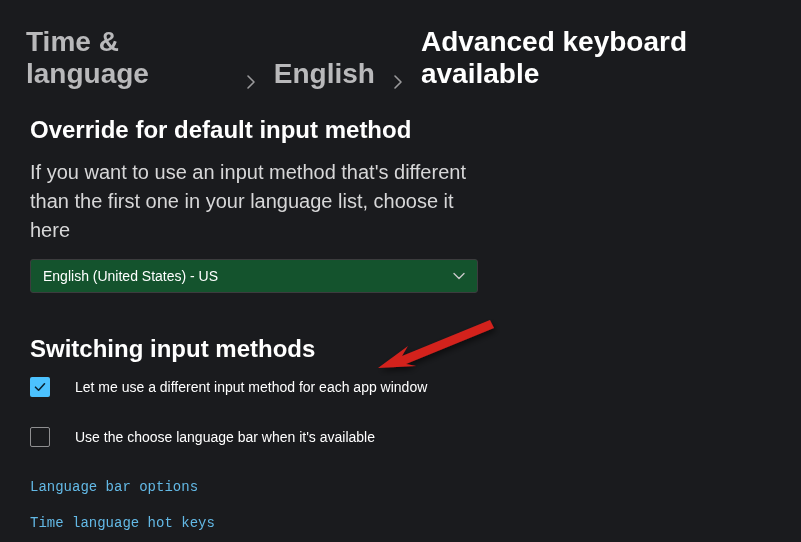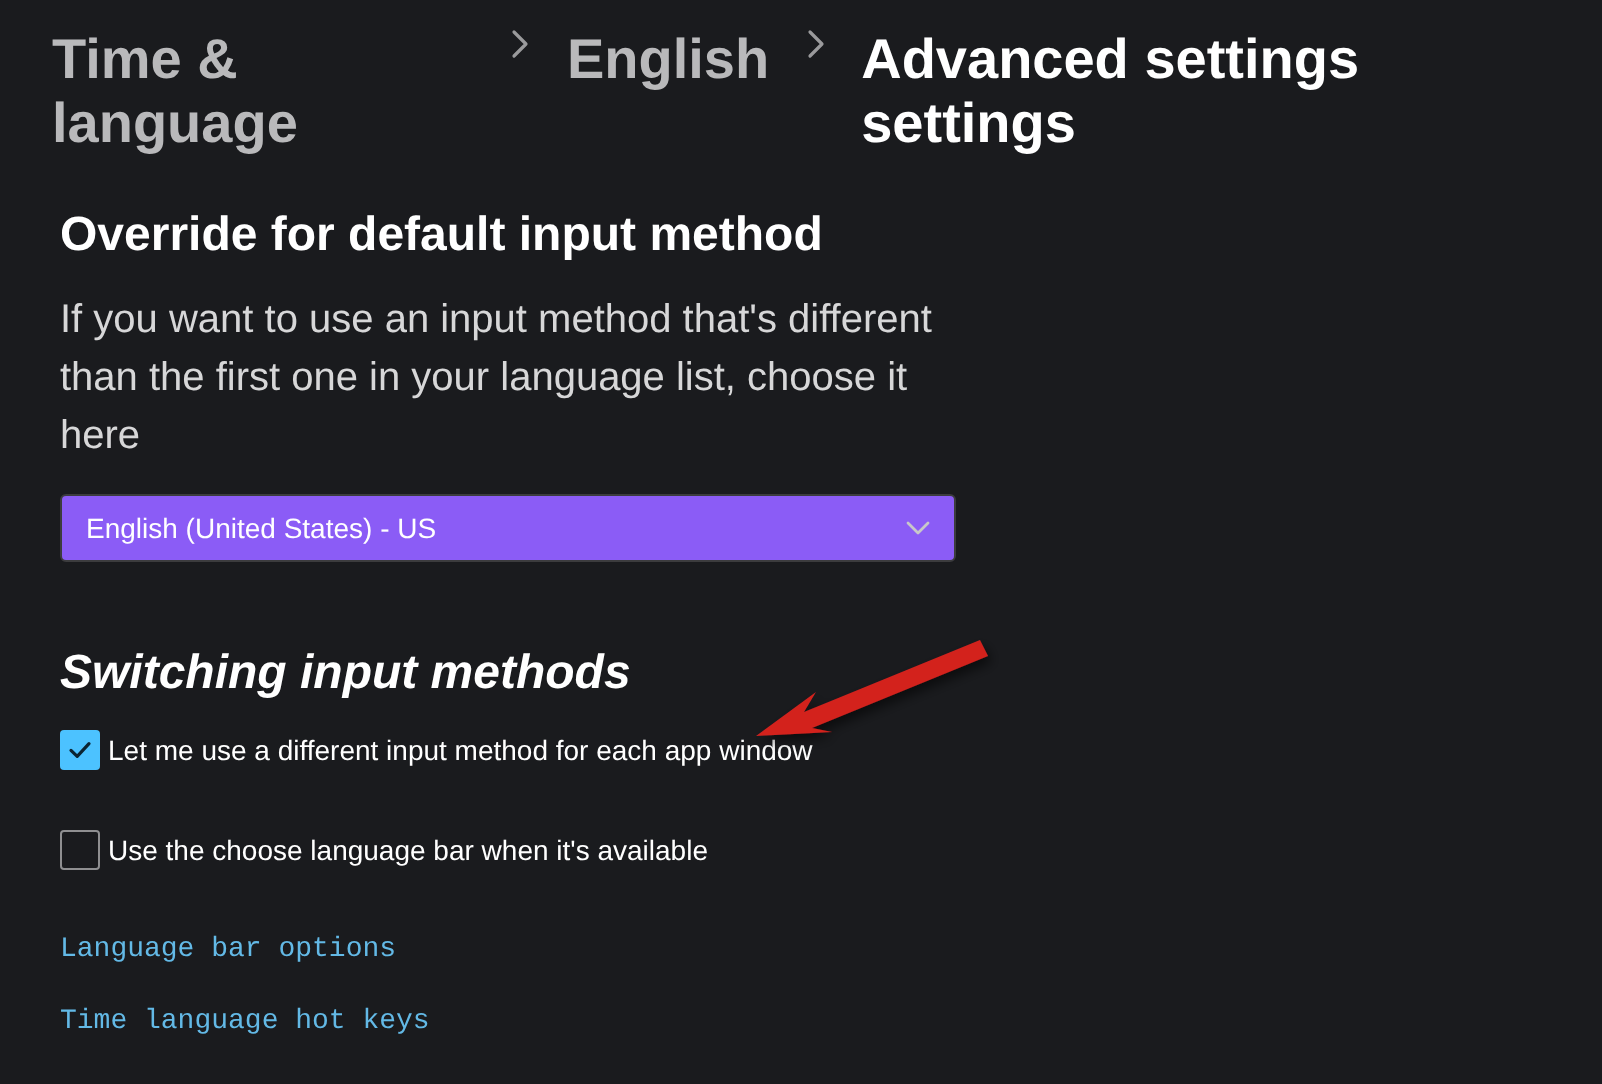--- a/index.html
+++ b/index.html
@@ -7,68 +7,68 @@
     width: 801px;
     height: 542px;
     background: #1a1b1e;
     font-family: "Segoe UI", -apple-system, sans-serif;
     color: #ffffff;
     overflow: hidden;
     position: relative;
   }
   .breadcrumb {
     display: flex;
-    align-items: flex-start;
+    align-items: flex-end;
     gap: 18px;
-    padding: 14px 26px 0 26px;
+    padding: 26px 26px 0 26px;
     font-size: 28px;
     font-weight: 600;
   }
   .breadcrumb .prev { color: #b9b9bb; }
   .breadcrumb .sep svg { display: block; }
   .breadcrumb .current { color: #ffffff; }
 
   .content { padding: 26px 30px 0 30px; }
 
   .section-heading {
     font-size: 24px;
     font-weight: 600;
     color: #ffffff;
     margin-bottom: 14px;
   }
 
-  .section-heading.mt { margin-top: 42px; font-style: italic; }
+  .section-heading.mt { margin-top: 42px; }
 
   .desc {
     color: #d7d7d8;
     font-size: 20px;
     line-height: 1.45;
     max-width: 440px;
     margin-bottom: 14px;
   }
 
   .select-wrap {
     width: 448px;
     height: 34px;
-    background: #8b5cf6;
+    background: #14532d;
     border: 1px solid #3c3c3e;
     border-radius: 3px;
     display: flex;
     align-items: center;
     justify-content: space-between;
     padding: 0 12px;
     font-size: 14px;
     color: #ffffff;
   }
   .select-wrap .chev { display: flex; align-items: center; }
 
   .checkbox-row {
     display: flex;
     align-items: center;
-    gap: 4px;
+    gap: 25px;
     margin-bottom: 30px;
   }
   .checkbox {
     width: 20px;
     height: 20px;
     border-radius: 2px;
     display: flex;
     align-items: center;
     justify-content: center;
     flex-shrink: 0;
@@ -109,21 +109,21 @@
     <svg width="10" height="16" viewBox="0 0 10 16">
         <path d="M2 2 L8 8 L2 14" stroke="#9a9a9c" stroke-width="1.6" fill="none" stroke-linecap="round" stroke-linejoin="round"></path>
       </svg>
   </span>
   <span class="prev">English</span>
   <span class="sep">
     <svg width="10" height="16" viewBox="0 0 10 16">
         <path d="M2 2 L8 8 L2 14" stroke="#9a9a9c" stroke-width="1.6" fill="none" stroke-linecap="round" stroke-linejoin="round"></path>
       </svg>
   </span>
-  <span class="current">Advanced settings settings</span>
+  <span class="current">Advanced keyboard available</span>
 </div>
 
 <div class="content">
 
   <h2 class="section-heading">Override for default input method</h2>
   <p class="desc">If you want to use an input method that's different than the first one in your language list, choose it here</p>
   <div class="select-wrap">
     <span>English (United States) - US</span>
     <span class="chev">
       <svg width="12" height="8" viewBox="0 0 12 8">

